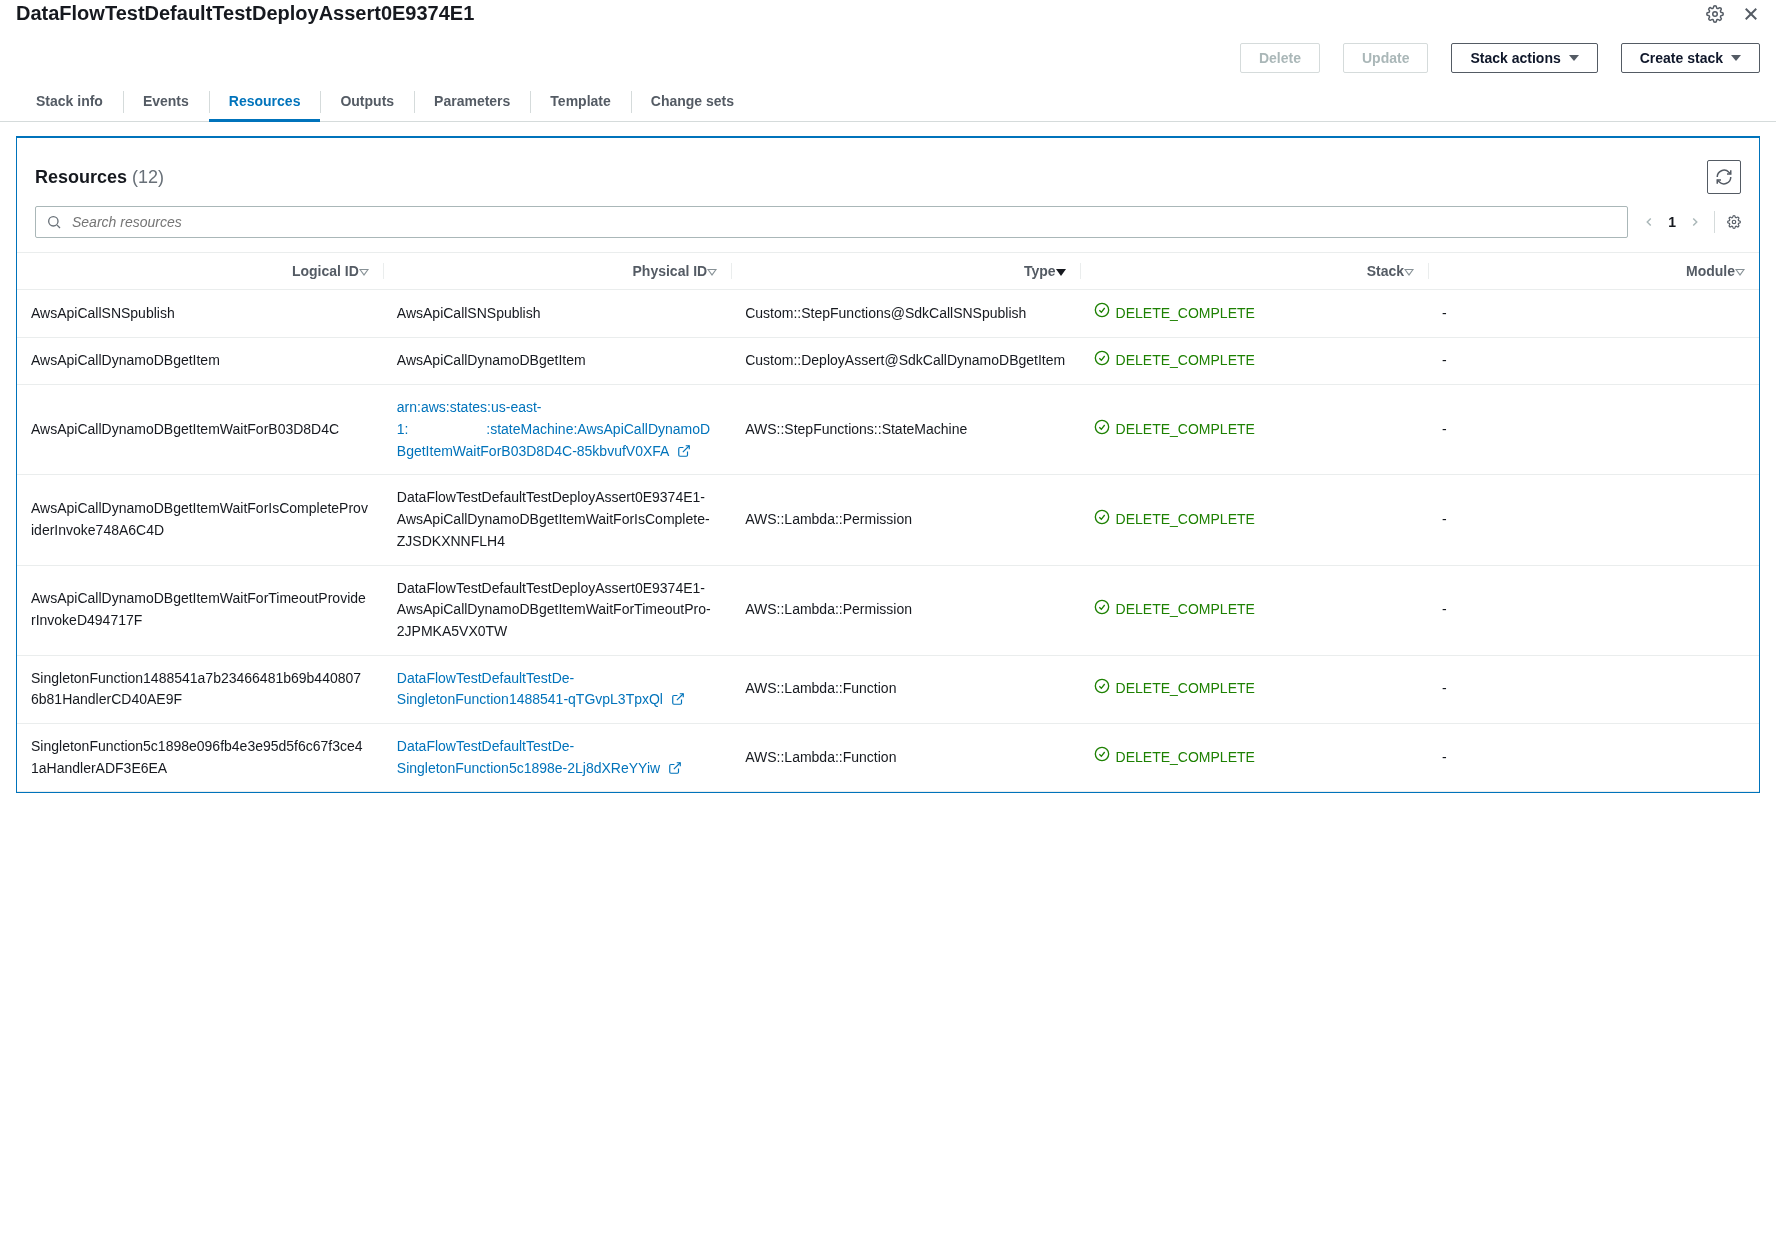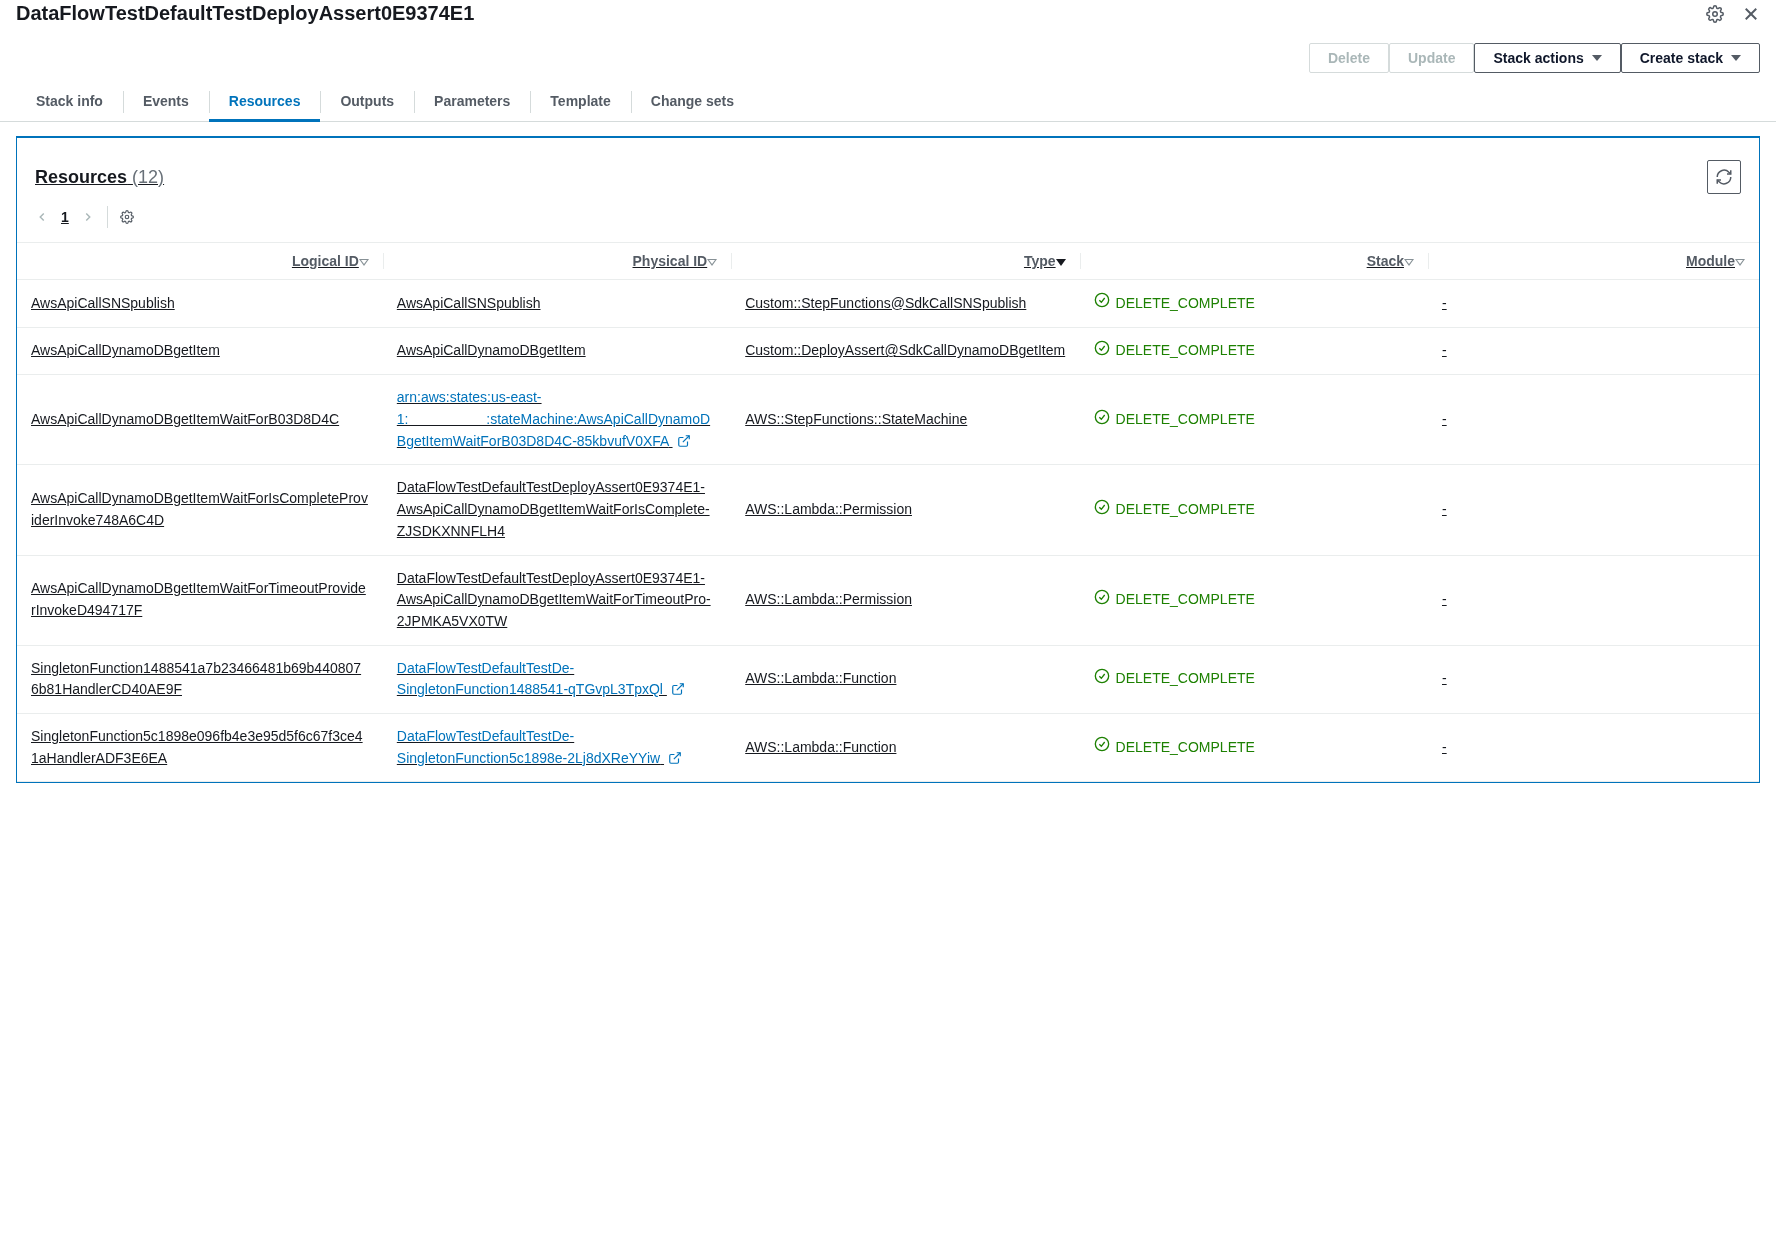--- a/index.html
+++ b/index.html
@@ -21,21 +21,21 @@
     font-weight: 700;
     color: #16191f;
   }
   .header-icons { display: flex; align-items: center; gap: 18px; }
   .header-icons svg { width: 18px; height: 18px; }
   .icon-btn { cursor: pointer; display:flex; align-items:center; justify-content:center; }
 
   .action-row {
     display: flex;
     justify-content: flex-end;
-    gap: 0;
+    gap: 23px;
     padding: 14px 16px 10px 16px;
   }
   .btn {
     font-size: 14px;
     font-weight: 700;
     padding: 6px 18px;
     border-radius: 2px;
     background: #fff;
     cursor: pointer;
     border: 1px solid #545b64;
@@ -82,21 +82,20 @@
   .tab.active::after {
     content: "";
     position: absolute;
     left: 0; right: 0; bottom: -1px;
     height: 3px;
     background: #0073bb;
   }
 
   .panel-wrap {
     padding: 14px 16px 16px 16px;
-    text-decoration: underline;
   }
   .panel {
     border: 1px solid #0073bb;
     border-top: 2px solid #0073bb;
     padding: 18px 0 0 0;
     background: #fff;
   }
 
   .panel-header {
     display: flex;
@@ -261,20 +260,27 @@
         <svg width="18" height="18" viewBox="0 0 24 24" fill="none" stroke="#545b64" stroke-width="2">
           <path d="M3 12a9 9 0 0 1 15.5-6.3L21 8"></path>
           <path d="M21 3v5h-5"></path>
           <path d="M21 12a9 9 0 0 1-15.5 6.3L3 16"></path>
           <path d="M3 21v-5h5"></path>
         </svg>
       </div>
     </div>
 
     <div class="search-row">
+      <div class="search-box">
+        <svg width="16" height="16" viewBox="0 0 24 24" fill="none" stroke="#687078" stroke-width="2">
+          <circle cx="11" cy="11" r="7"></circle>
+            <line x1="21" y1="21" x2="16.65" y2="16.65"></line>
+        </svg>
+        <input type="text" placeholder="Search resources" style="">
+      </div>
       <div class="pager">
         <span class="icon-btn">
           <svg viewBox="0 0 24 24" fill="none" stroke="#aab7b8" stroke-width="2.5">
               <polyline points="15 18 9 12 15 6"></polyline>
             </svg>
         </span>
         <span class="num">1</span>
         <span class="icon-btn">
           <svg viewBox="0 0 24 24" fill="none" stroke="#aab7b8" stroke-width="2.5">
               <polyline points="9 18 15 12 9 6"></polyline>

